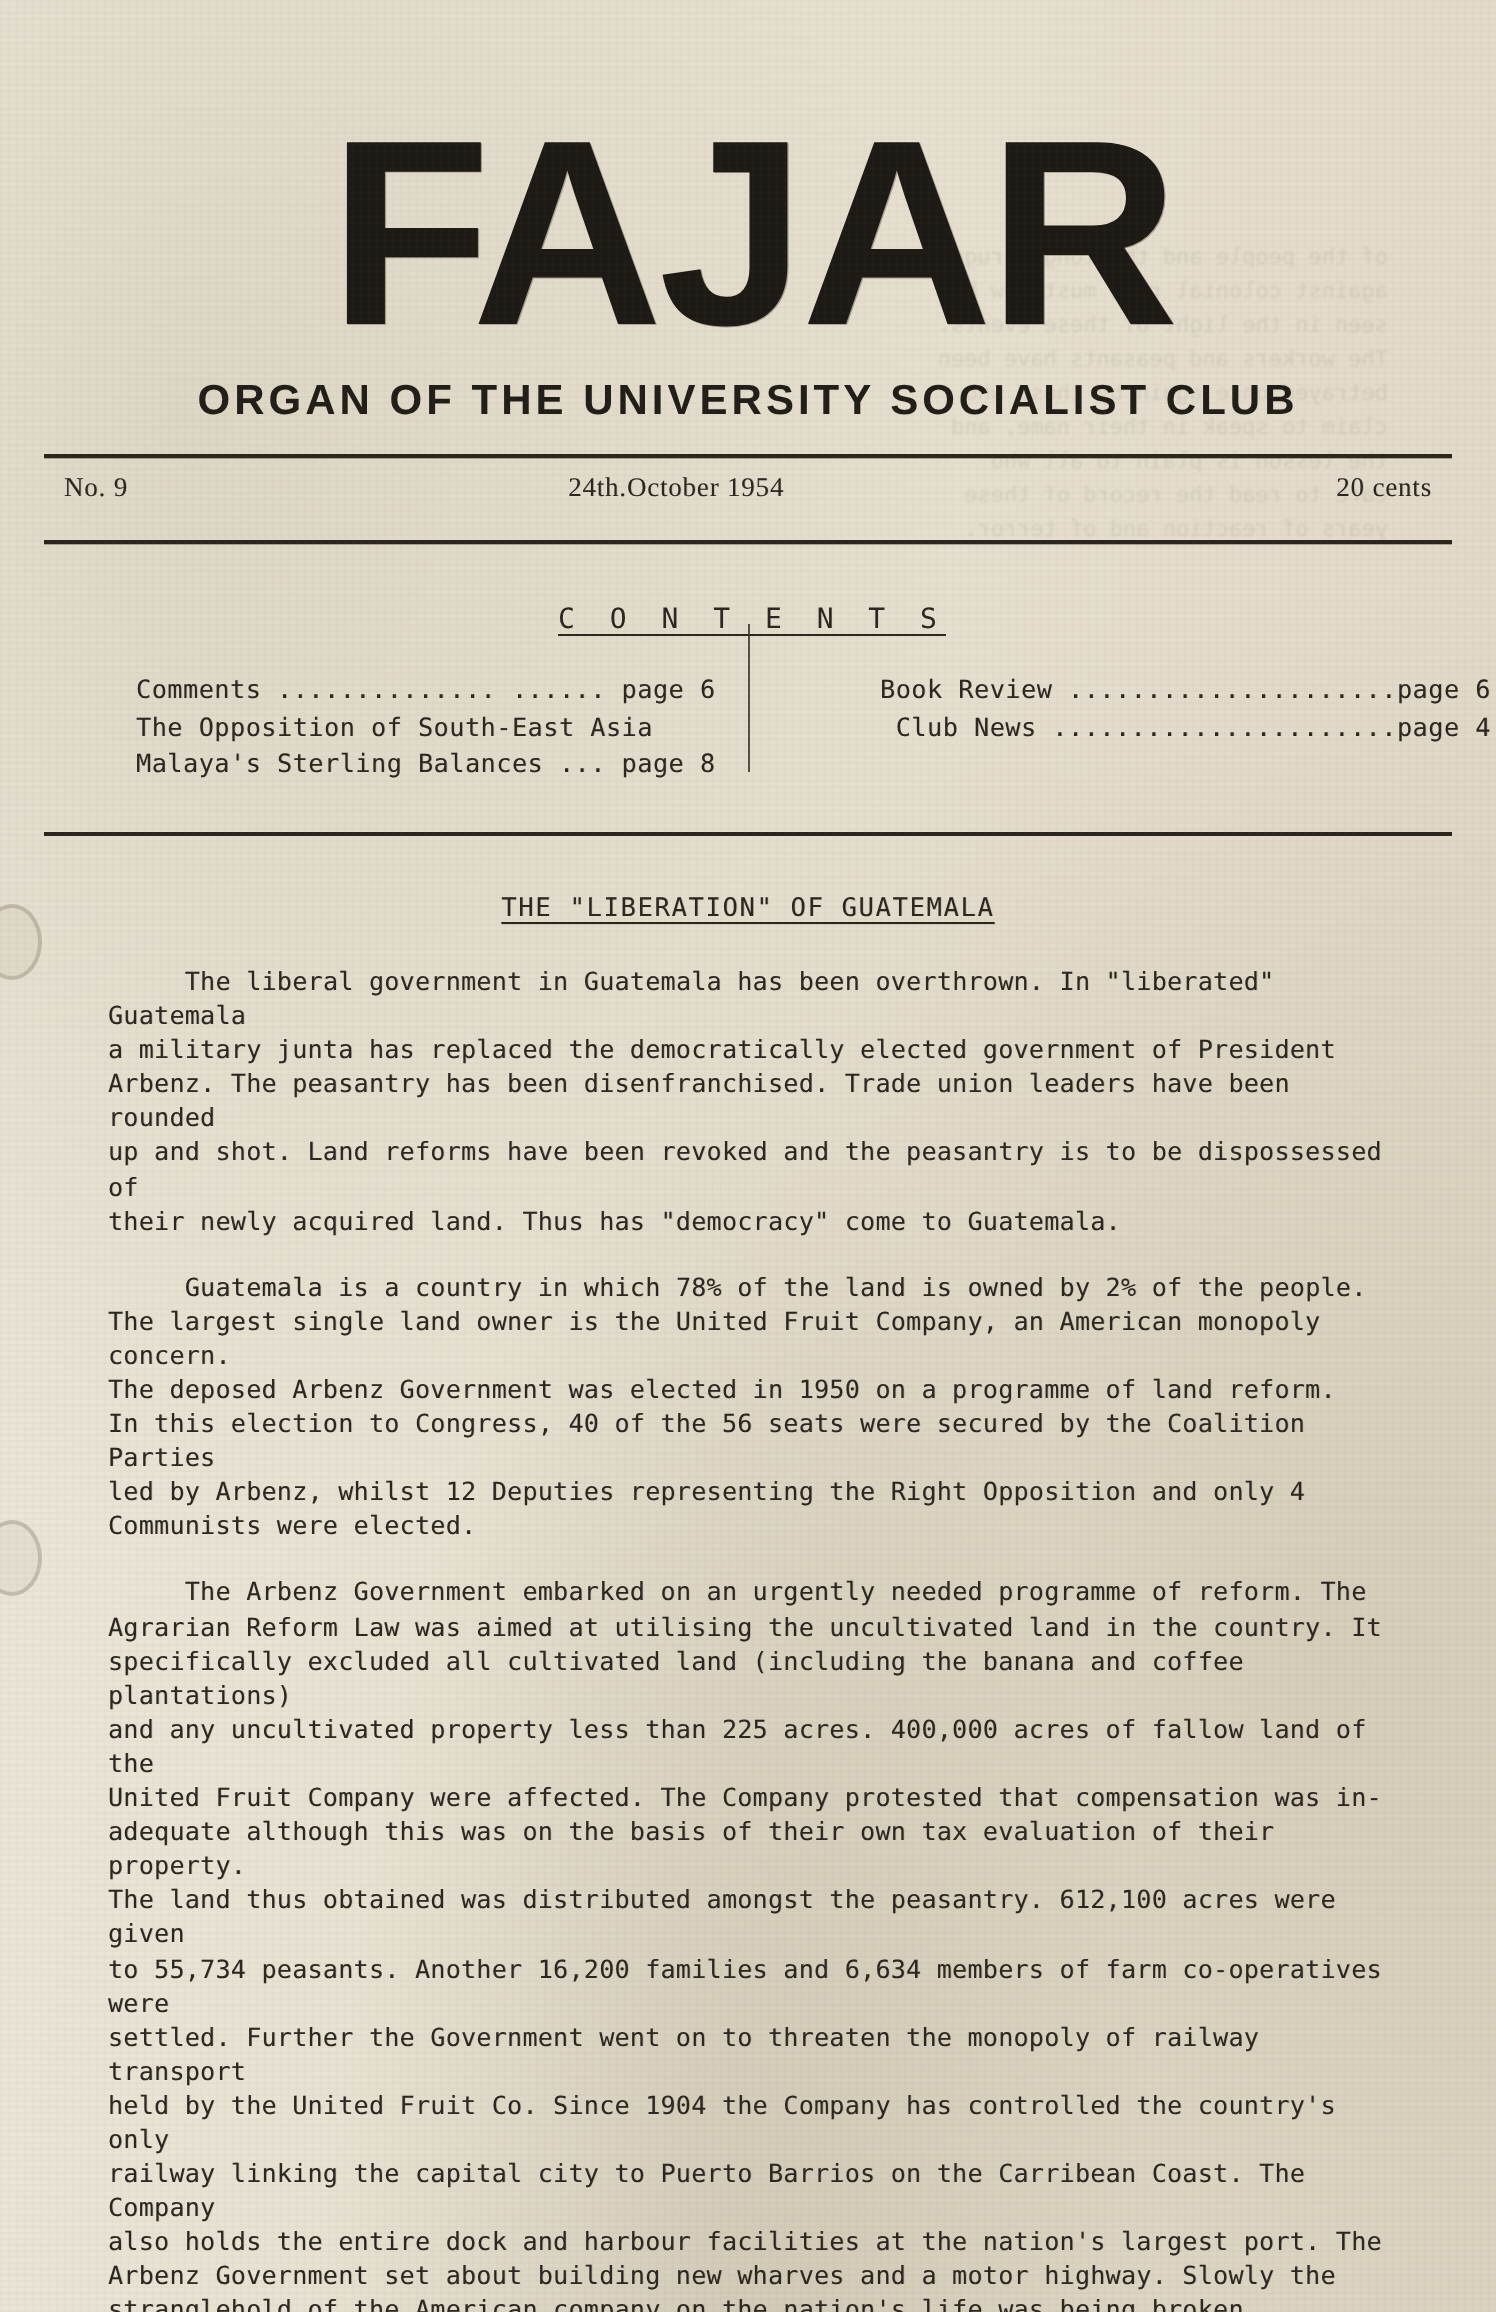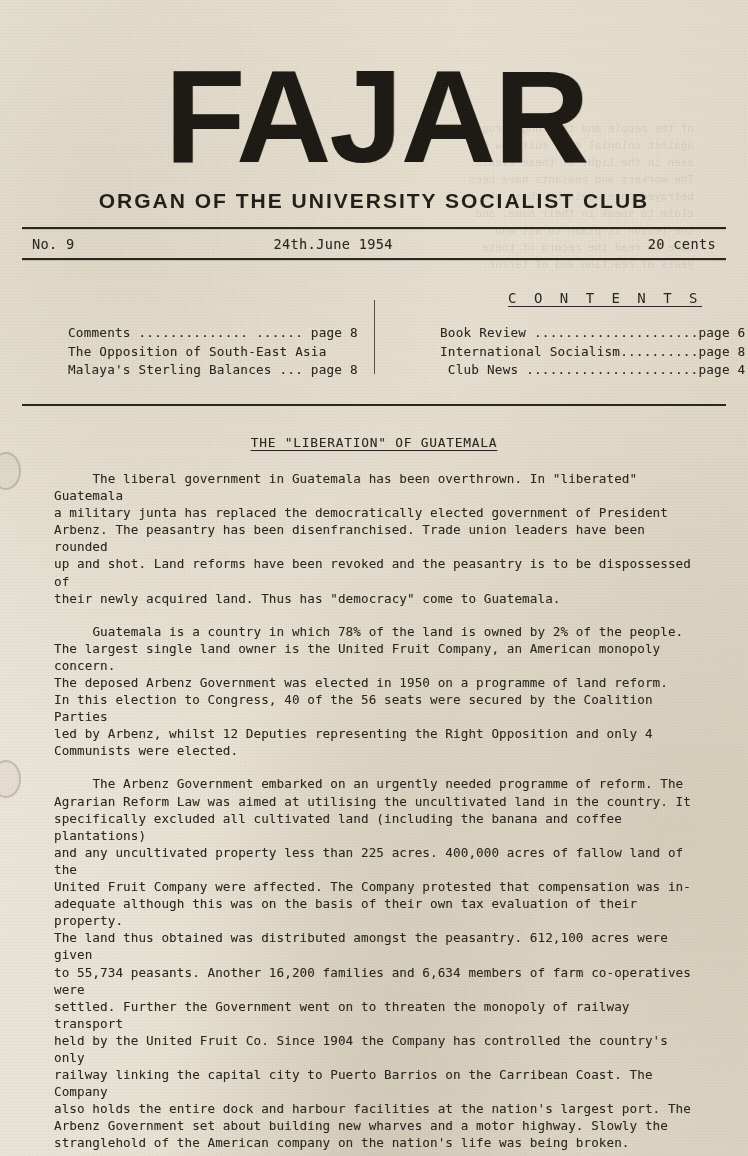--- a/index.html
+++ b/index.html
@@ -108,36 +108,37 @@
     box-shadow: 0 0.5px 0 rgba(60,52,40,0.35);
   }
 
   .issuebar {
     position: relative;
     z-index: 3;
     display: flex;
     align-items: baseline;
     justify-content: space-between;
     margin: 0 28px;
-    padding: 7px 4px 6px 4px;
+    padding: 7px 4px 18px 4px;
     font-size: 13.5px;
     letter-spacing: 0.4px;
+    font-family: Liberation Serif, serif;
   }
 
   .issuebar .date { margin-left: -56px; }
 
   
   .contents-wrap {
     position: relative;
     z-index: 3;
     margin: 30px 46px 0 46px;
   }
 
   .contents-title {
-    text-align: right;
+    text-align: center;
     font-size: 14px;
     letter-spacing: 4.5px;
     text-decoration: underline;
     text-underline-offset: 3px;
     margin-bottom: 18px;
     padding-left: 4px;
   }
 
   .contents-cols {
     display: flex;
@@ -219,41 +220,40 @@
 
   <div class="masthead">
     <div class="logo">FAJAR</div>
     <div class="tagline">ORGAN OF THE UNIVERSITY SOCIALIST CLUB</div>
   </div>
 
   <div class="rule-thick"></div>
 
   <div class="issuebar">
     <span class="issue-no">No. 9</span>
-    <span class="date">24th.June 1954</span>
+    <span class="date">24th.October 1954</span>
     <span class="price">20 cents</span>
   </div>
 
   <div class="rule-thick" style="margin-top:0;"></div>
 
   <div class="contents-wrap">
     <div class="contents-title">C O N T E N T S</div>
 
     <div class="contents-cols">
       <div class="contents-divider"></div>
 
       <div class="contents-col left">
-        <div class="toc-line">Comments .............. ...... page 8</div>
+        <div class="toc-line">Comments .............. ...... page 6</div>
         <div class="toc-line">The Opposition of South-East Asia</div>
         <div class="toc-line">Malaya's Sterling Balances ... page 8</div>
       </div>
 
       <div class="contents-col right">
         <div class="toc-line">Book Review .....................page 6</div>
-        <div class="toc-line">International Socialism..........page 8</div>
         <div class="toc-line">Club News ......................page 4</div>
       </div>
     </div>
   </div>
 
   <div class="rule-bottom"></div>
 
   <div class="article">
     <div class="article-title">THE "LIBERATION" OF GUATEMALA</div>
 

